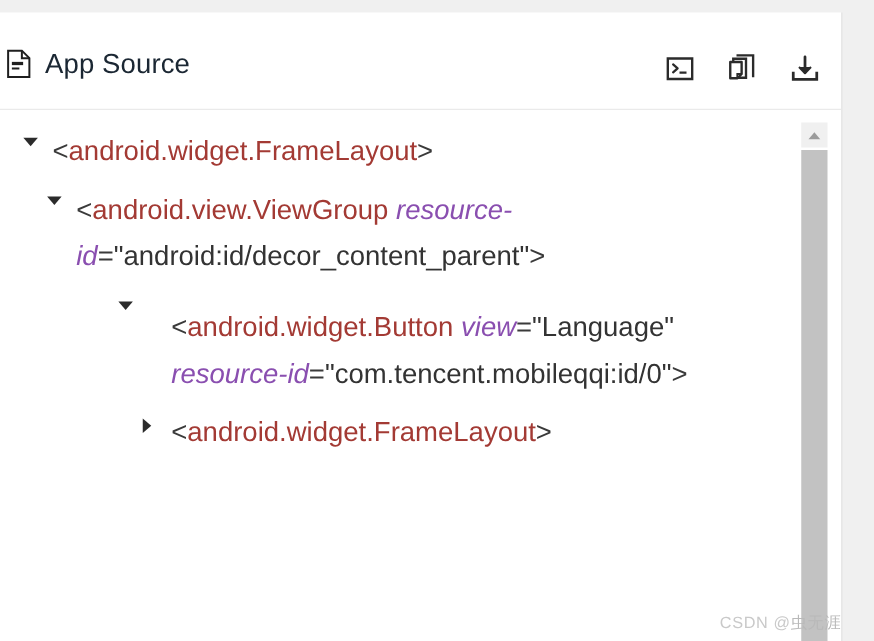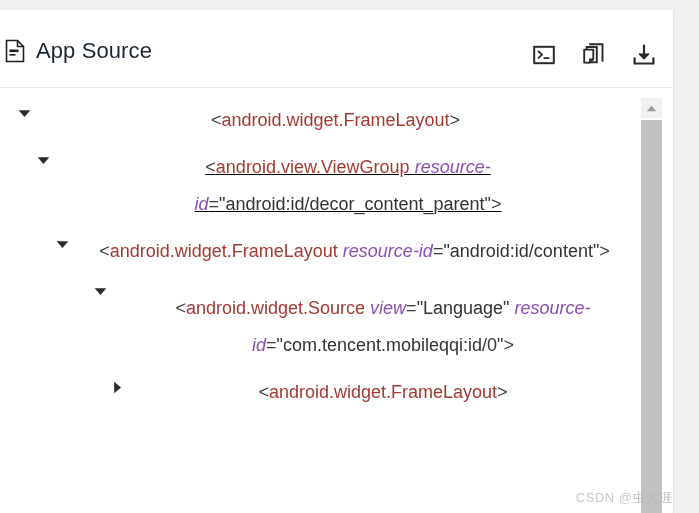--- a/index.html
+++ b/index.html
@@ -108,25 +108,24 @@
     position: absolute;
     top: 12px;
     width: 14px;
     height: 14px;
     cursor: pointer;
   }
   .arrow svg { display: block; }
 
   .node-text {
     display: block;
-    font-size: 18px;
+    font-size: 22px;
     color: #333;
     white-space: normal;
     word-break: normal;
-    text-align: center;
   }
 
   .tag      { color: #a33a34; }
   .attr     { color: #8a4fb0; font-style: italic; }
   .punct    { color: #3a3a3a; }
   .val      { color: #333333; }
 
   
   .scrollbar {
     position: absolute;
@@ -240,45 +239,37 @@
     <div class="tree-area">
       <div class="tree" id="tree">
           <div class="node" style="padding-left: 42px; padding-right: 12px;">
             <span class="arrow" style="left: 18px;">
               <svg width="13" height="9" viewBox="0 0 13 9">
                 <path d="M0.7 1.2h11.6L6.5 8z" fill="#2b2b2b"></path>
               </svg>
             </span>
             <span class="node-text"><span class="punct">&lt;</span><span class="tag">android.widget.FrameLayout</span><span class="punct">&gt;</span></span>
           </div>
-          <div class="node" style="padding-left: 61px; padding-right: 6px; text-decoration: underline;">
+          <div class="node" style="padding-left: 61px; padding-right: 6px;">
             <span class="arrow" style="left: 37px;">
               <svg width="13" height="9" viewBox="0 0 13 9">
                 <path d="M0.7 1.2h11.6L6.5 8z" fill="#2b2b2b"></path>
               </svg>
             </span>
             <span class="node-text"><span class="punct">&lt;</span><span class="tag">android.view.ViewGroup</span> <span class="attr">resource-id</span><span class="punct">=</span><span class="val">"android:id/decor_content_parent"</span><span class="punct">&gt;</span></span>
-          </div>
-          <div class="node" style="padding-left: 80px; padding-right: 12px;">
-            <span class="arrow" style="left: 56px;">
-              <svg width="13" height="9" viewBox="0 0 13 9">
-                <path d="M0.7 1.2h11.6L6.5 8z" fill="#2b2b2b"></path>
-              </svg>
-            </span>
-            <span class="node-text"><span class="punct">&lt;</span><span class="tag">android.widget.FrameLayout</span> <span class="attr">resource-id</span><span class="punct">=</span><span class="val">"android:id/content"</span><span class="punct">&gt;</span></span>
           </div>
           <div class="node" style="padding-left: 118px; padding-right: 12px;">
             <span class="arrow" style="left: 94px;">
               <svg width="13" height="9" viewBox="0 0 13 9">
                 <path d="M0.7 1.2h11.6L6.5 8z" fill="#2b2b2b"></path>
               </svg>
             </span>
           </div>
           <div class="node" style="padding-left: 137px; padding-right: 12px;">
-            <span class="node-text"><span class="punct">&lt;</span><span class="tag">android.widget.Source</span> <span class="attr">view</span><span class="punct">=</span><span class="val">"Language"</span> <span class="attr">resource-id</span><span class="punct">=</span><span class="val">"com.tencent.mobileqqi:id/0"</span><span class="punct">&gt;</span></span>
+            <span class="node-text"><span class="punct">&lt;</span><span class="tag">android.widget.Button</span> <span class="attr">view</span><span class="punct">=</span><span class="val">"Language"</span> <span class="attr">resource-id</span><span class="punct">=</span><span class="val">"com.tencent.mobileqqi:id/0"</span><span class="punct">&gt;</span></span>
           </div>
           <div class="node" style="padding-left: 137px; padding-right: 12px;">
             <span class="arrow" style="left: 113px;">
               <svg width="9" height="13" viewBox="0 0 9 13">
                 <path d="M1.2 0.7v11.6L8 6.5z" fill="#2b2b2b"></path>
               </svg>
             </span>
             <span class="node-text"><span class="punct">&lt;</span><span class="tag">android.widget.FrameLayout</span><span class="punct">&gt;</span></span>
           </div>
         </div>

